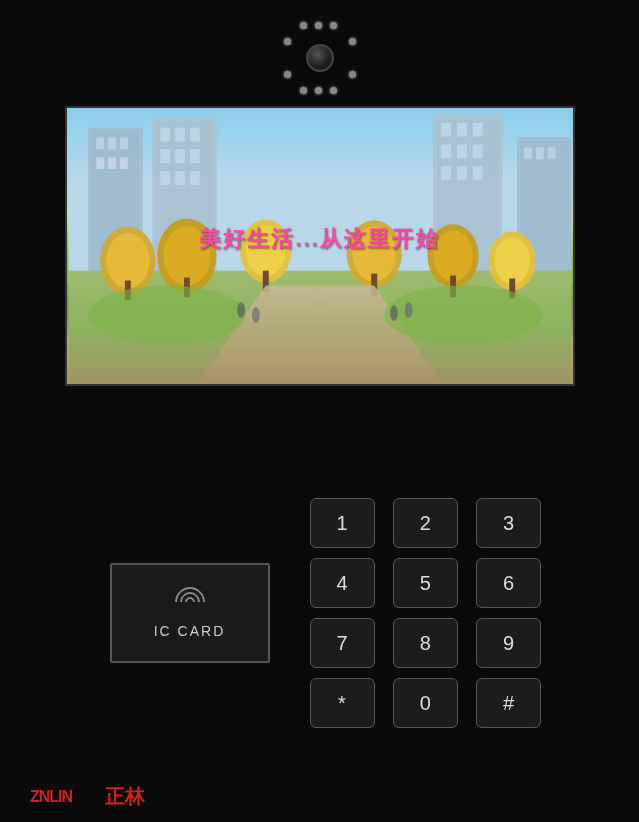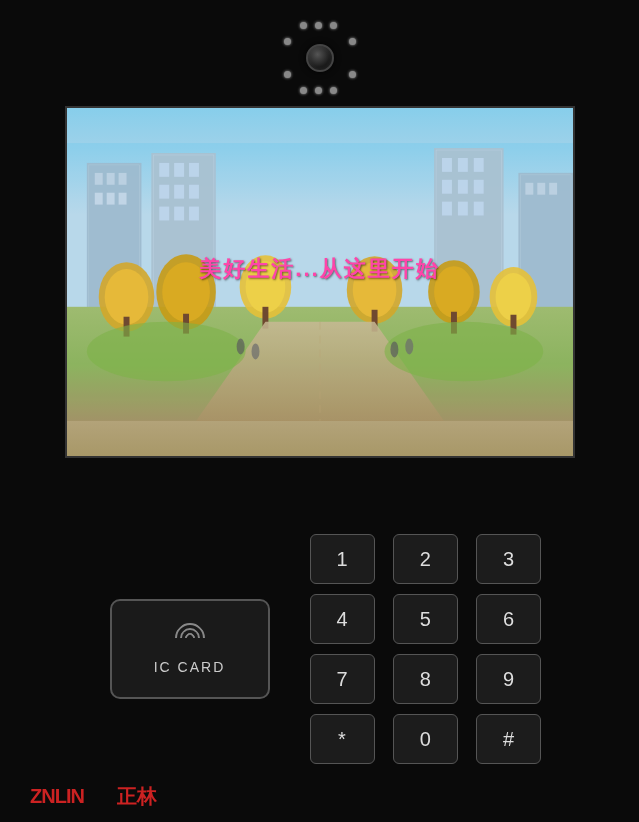--- a/index.html
+++ b/index.html
@@ -69,21 +69,21 @@
       border-radius: 50%;
       background: radial-gradient(circle at 40% 35%, #555, #1a1a1a 60%, #0a0a0a);
       border: 2px solid #444;
       box-shadow: 0 0 6px rgba(0,0,0,0.8), inset 0 0 4px rgba(255,255,255,0.1);
       z-index: 2;
     }
 
     
     .screen-container {
       width: 510px;
-      height: 352px;
+      height: 280px;
       background: #000;
       border: 2px solid #333;
       overflow: hidden;
       position: relative;
       margin-bottom: 18px;
     }
 
     .screen-image {
       width: 100%;
       height: 100%;
@@ -132,21 +132,21 @@
       flex: 0 0 200px;
       display: flex;
       align-items: center;
       justify-content: center;
     }
 
     .ic-card {
       width: 160px;
       height: 100px;
       border: 2px solid #555;
-      border-radius: 10px;
+      border-radius: 2px;
       background: #1a1a1a;
       display: flex;
       flex-direction: column;
       align-items: center;
       justify-content: center;
       gap: 6px;
     }
 
     .ic-card-waves {
       width: 40px;
@@ -206,21 +206,21 @@
       position: absolute;
       bottom: 12px;
       left: 30px;
       display: flex;
       align-items: center;
       gap: 4px;
     }
 
     .logo-znlin {
       color: #cc2222;
-      font-size: 20px;
+      font-size: 16px;
       font-weight: 900;
       font-family: Arial Black, sans-serif;
       letter-spacing: -1px;
     }
 
     .logo-chinese {
       color: #cc2222;
       font-size: 20px;
       font-family: "Microsoft YaHei", SimHei, sans-serif;
       font-weight: bold;

